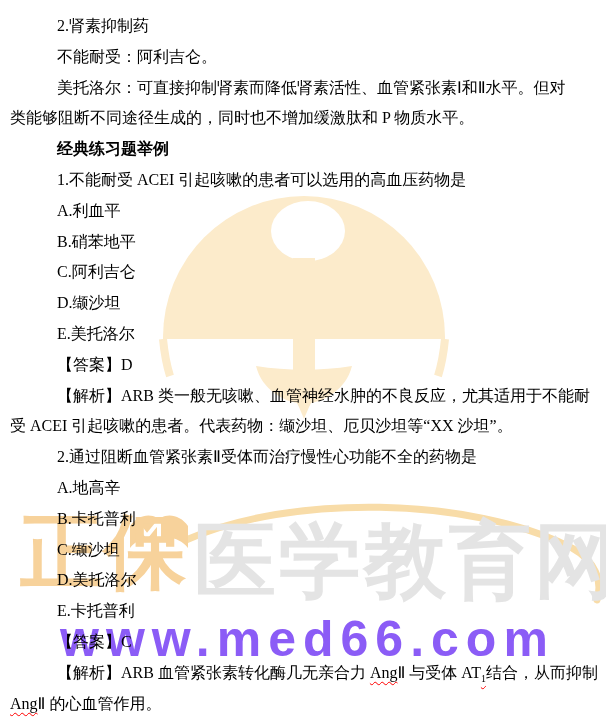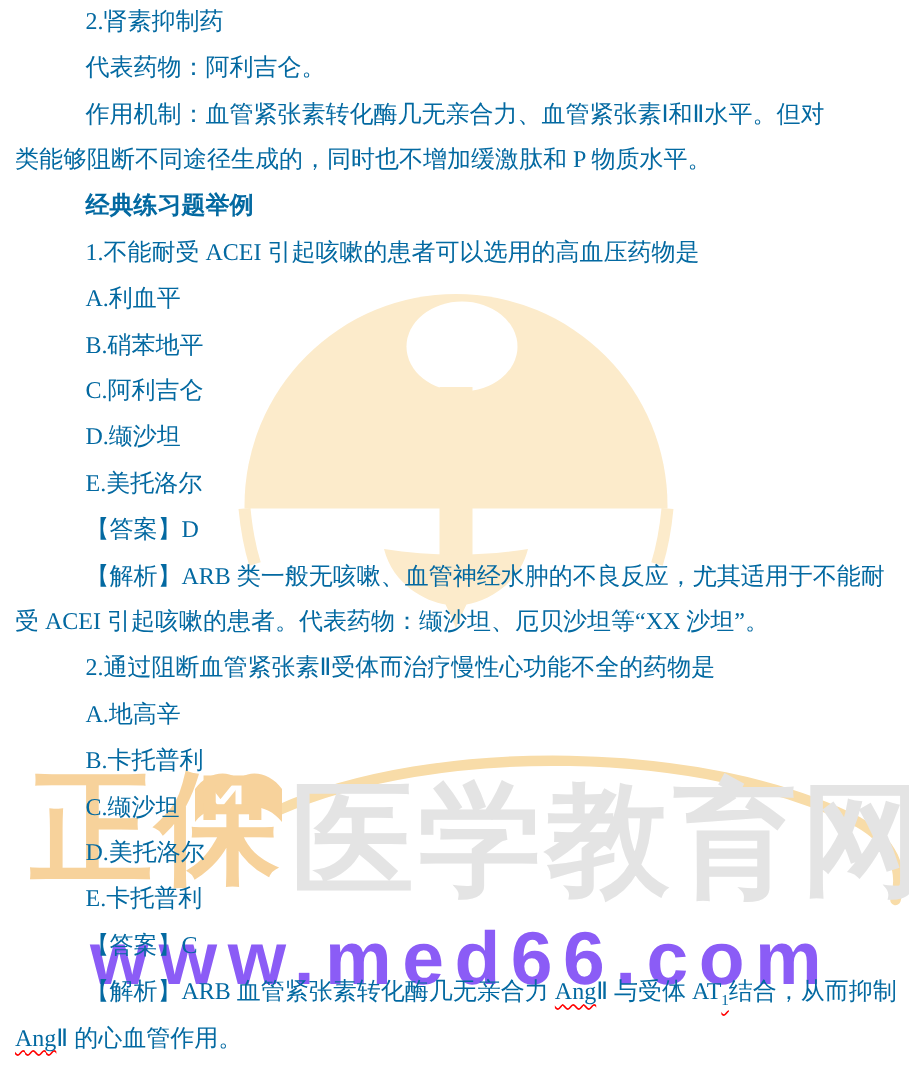--- a/index.html
+++ b/index.html
@@ -30,22 +30,22 @@
   .wm-url{
     position:absolute;left:60px;top:614px;
     font-family:"Liberation Sans", sans-serif;
     font-size:50px;font-weight:700;line-height:1;
     color:#8b5cf6;letter-spacing:7px;
     white-space:nowrap;
   }
   
   .doc{
     position:absolute;inset:0;z-index:1;
-    padding:0 6px 0 10px;
-    font-size:16px;color:#0369a1;
+    padding:11px 6px 0 10px;
+    font-size:16px;color:#000000;
   }
   .line{
     height:30.8px;line-height:30.8px;
     white-space:pre;overflow:visible;
   }
   .line.indent{padding-left:47px;}
   .line.bold{font-weight:700;}
   .spell{
     text-decoration:underline wavy #ff0000;
     text-decoration-thickness:1px;
@@ -91,22 +91,22 @@
         <path d="M140,527 l7,9 l13,-16" stroke="#ffffff" stroke-width="4" fill="none"></path>
       </g>
     </svg>
     <div class="wm-brand-gold">正保</div>
     <div class="wm-brand-gray">医学教育网</div>
     <div class="wm-url">www.med66.com</div>
   </div>
 
   <div class="doc">
       <div class="line indent"><span>2.肾素抑制药</span></div>
-      <div class="line indent"><span>代表药物：阿利吉仑。</span></div>
-      <div class="line indent"><span>作用机制：血管紧张素转化酶几无亲合力、血管紧张素Ⅰ和Ⅱ水平。但对</span></div>
+      <div class="line indent"><span>不能耐受：阿利吉仑。</span></div>
+      <div class="line indent"><span>美托洛尔：可直接抑制肾素而降低肾素活性、血管紧张素Ⅰ和Ⅱ水平。但对</span></div>
       <div class="line"><span>类能够阻断不同途径生成的，同时也不增加缓激肽和 P 物质水平。</span></div>
       <div class="line indent bold"><span>经典练习题举例</span></div>
       <div class="line indent"><span>1.不能耐受 ACEI 引起咳嗽的患者可以选用的高血压药物是</span></div>
       <div class="line indent"><span>A.利血平</span></div>
       <div class="line indent"><span>B.硝苯地平</span></div>
       <div class="line indent"><span>C.阿利吉仑</span></div>
       <div class="line indent"><span>D.缬沙坦</span></div>
       <div class="line indent"><span>E.美托洛尔</span></div>
       <div class="line indent"><span>【答案】D</span></div>
       <div class="line indent"><span>【解析】ARB 类一般无咳嗽、血管神经水肿的不良反应，尤其适用于不能耐</span></div>

